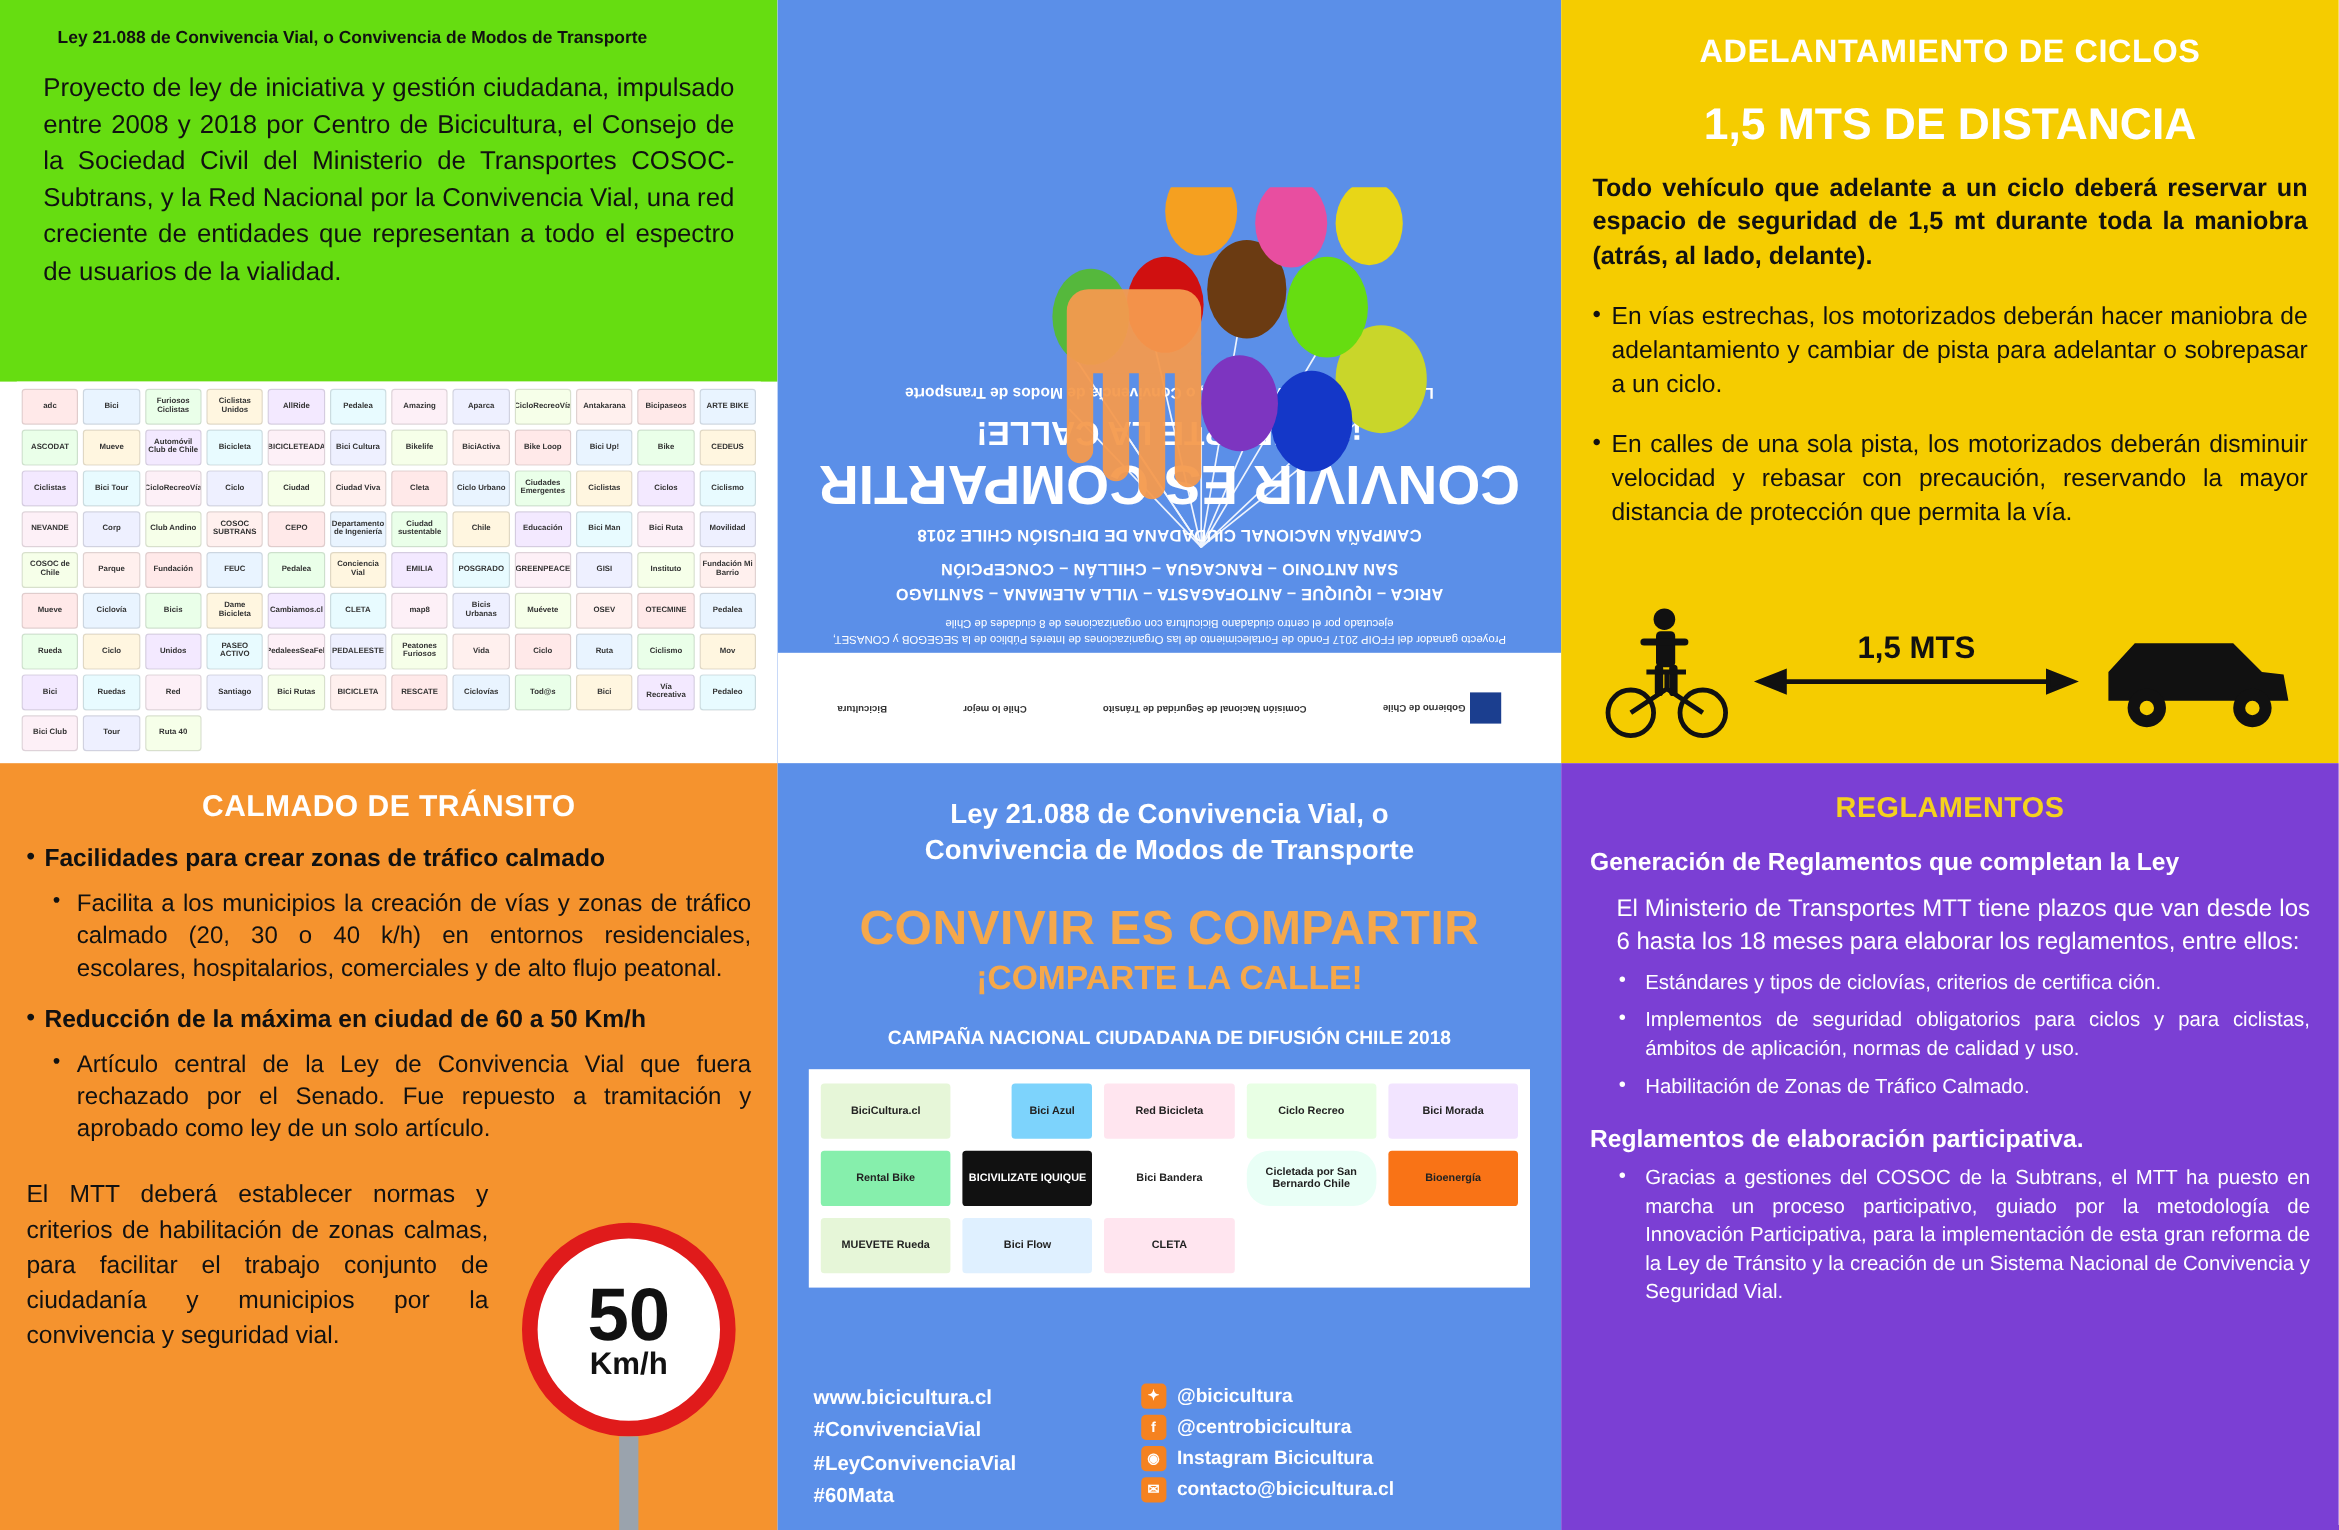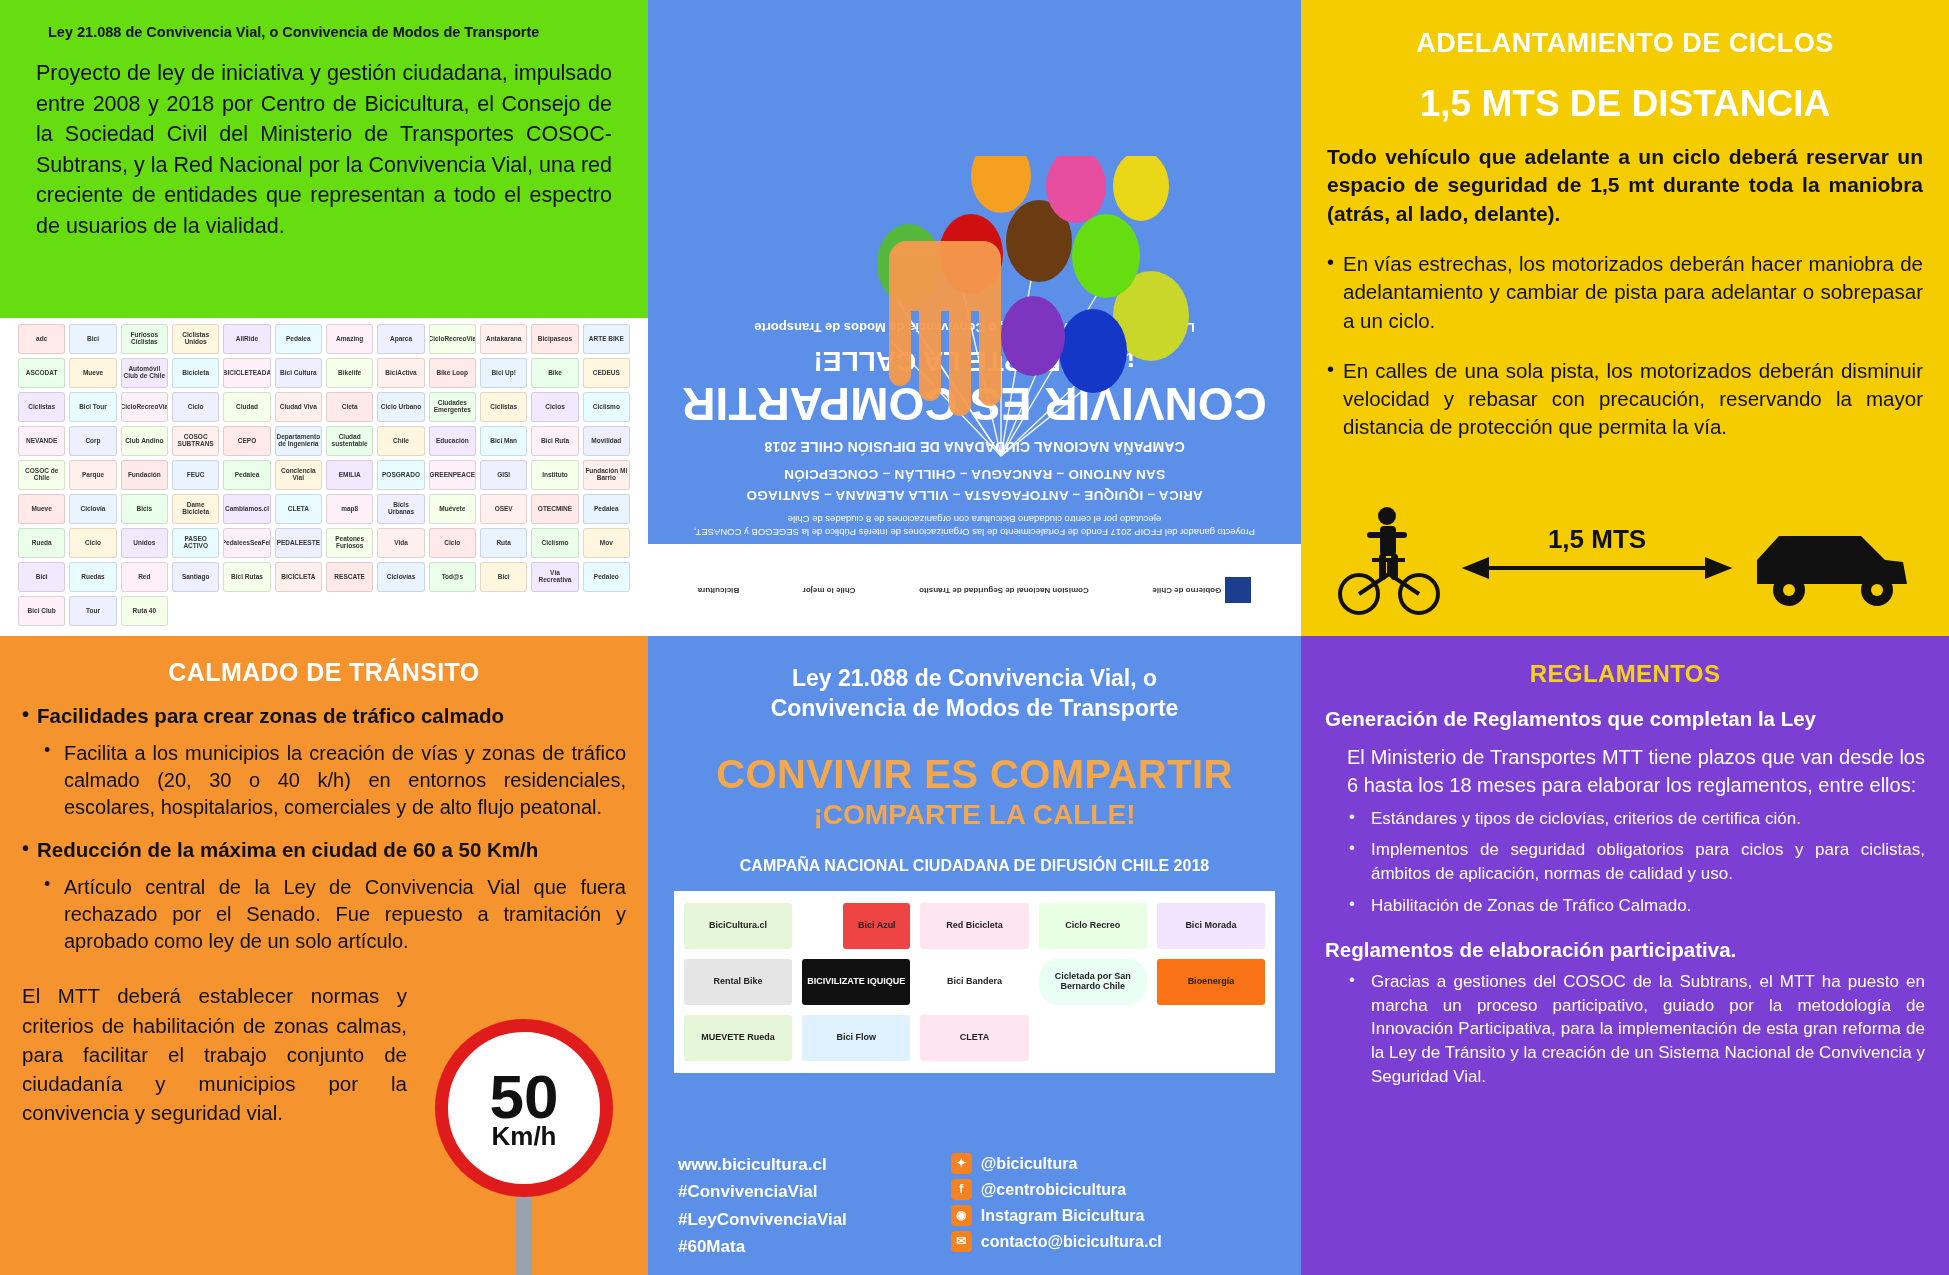--- a/index.html
+++ b/index.html
@@ -606,25 +606,25 @@
 
   <div class="panel p5">
     <div class="p5-title" style="white-space:pre-line">Ley 21.088 de Convivencia Vial, o
 Convivencia de Modos de Transporte</div>
     <div class="p5-big">CONVIVIR ES COMPARTIR</div>
     <div class="p5-sub">¡COMPARTE LA CALLE!</div>
     <div class="p5-camp">CAMPAÑA NACIONAL CIUDADANA DE DIFUSIÓN  CHILE 2018</div>
 
     <div class="p5-logos" id="partner-grid">
         <div class="p5-chip" style="background: rgb(230, 246, 216);">BiciCultura.cl</div>
-        <div class="p5-chip" style="background: #ef4444; margin-left: 41px;">Bici Azul</div>
+        <div class="p5-chip" style="background: #7dd3fc; margin-left: 41px;">Bici Azul</div>
         <div class="p5-chip" style="background: rgb(255, 229, 239);">Red Bicicleta</div>
         <div class="p5-chip" style="background: rgb(232, 255, 228);">Ciclo Recreo</div>
         <div class="p5-chip" style="background: rgb(242, 228, 255);">Bici Morada</div>
-        <div class="p5-chip" style="background: #e5e5e5;">Rental Bike</div>
+        <div class="p5-chip" style="background: #86efac;">Rental Bike</div>
         <div class="p5-chip" style="background: rgb(17, 17, 17); color: rgb(255, 255, 255);">BICIVILIZATE IQUIQUE</div>
         <div class="p5-chip" style="background: rgb(255, 255, 255);">Bici Bandera</div>
         <div class="p5-chip" style="background: rgb(233, 255, 246); border-radius: 19px;">Cicletada por San Bernardo Chile</div>
         <div class="p5-chip" style="background: #f97316;">Bioenergía</div>
         <div class="p5-chip" style="background: rgb(230, 246, 216);">MUEVETE Rueda</div>
         <div class="p5-chip" style="background: rgb(223, 240, 255);">Bici Flow</div>
         <div class="p5-chip" style="background: rgb(255, 229, 239);">CLETA</div>
       </div>
 
     <div class="p5-contact">

